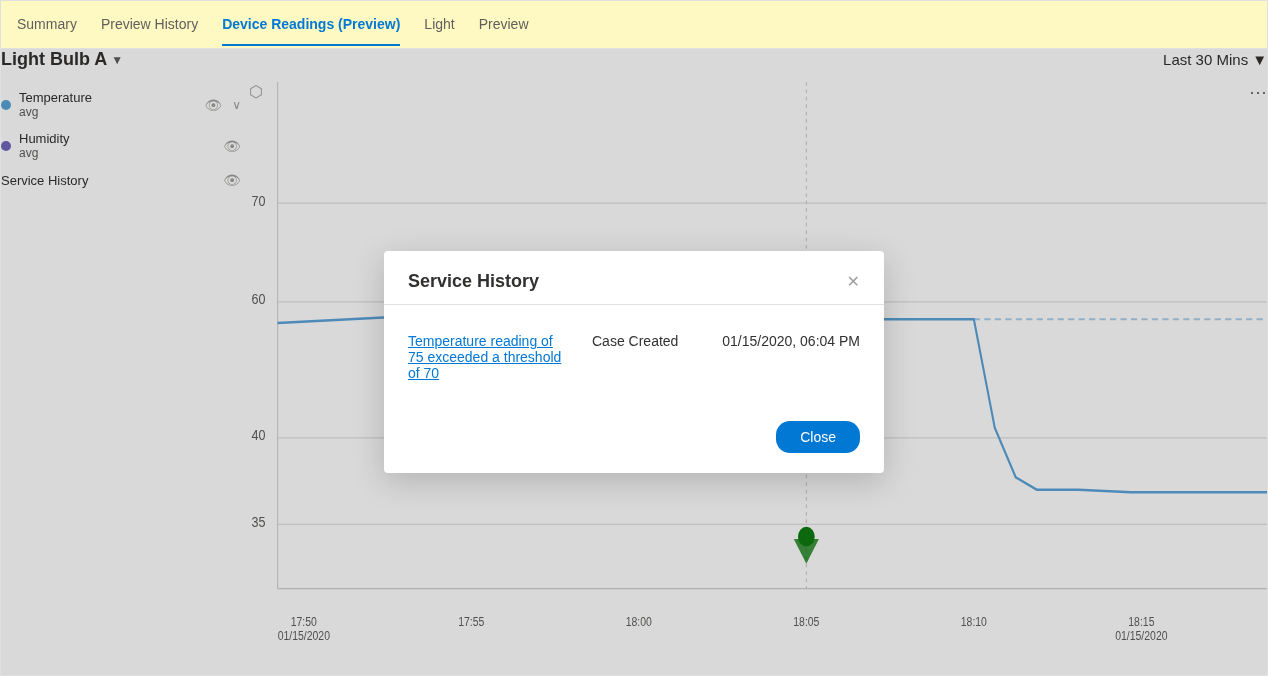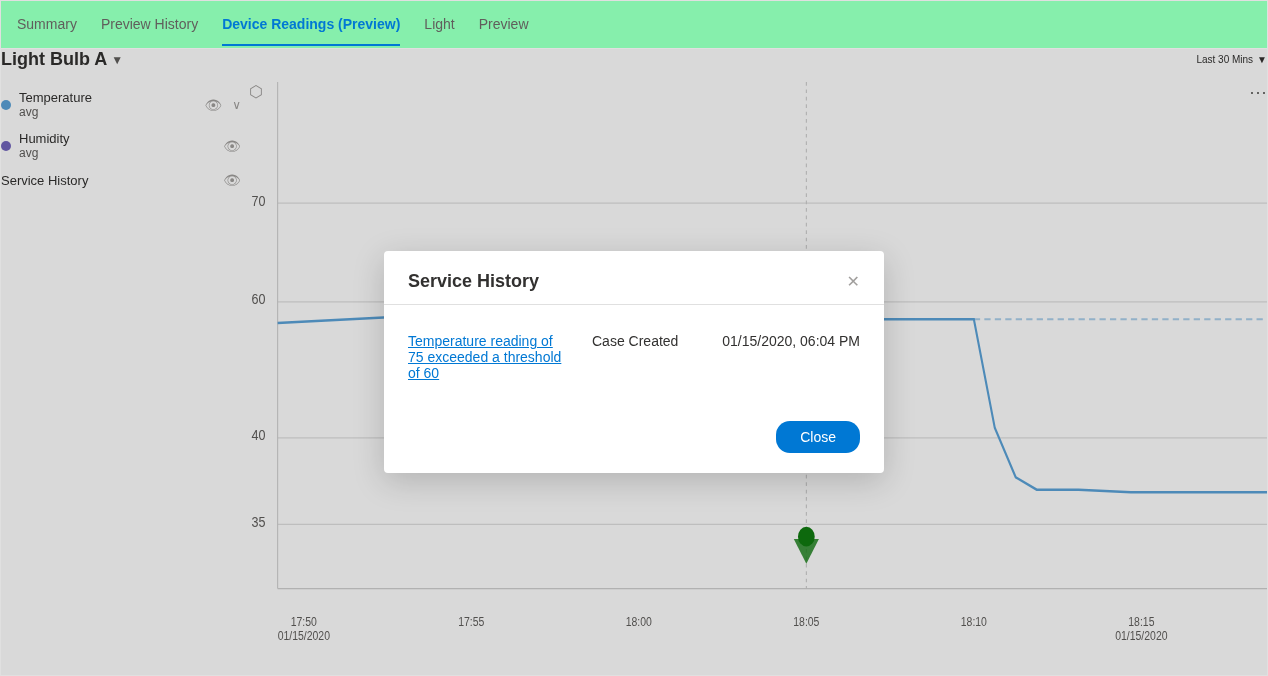--- a/index.html
+++ b/index.html
@@ -22,21 +22,21 @@
       position: relative;
     }
     
     .tab-bar {
       display: flex;
       align-items: center;
       border-bottom: 1px solid #e0e0e0;
       padding: 0 16px;
       height: 48px;
       gap: 24px;
-      background: #86efac;
+      background: #fef9c3;
     }
     .tab-item {
       font-size: 14px;
       color: #605e5c;
       cursor: pointer;
       padding: 12px 0;
       border-bottom: 2px solid transparent;
       white-space: nowrap;
     }
     .tab-item.active {
@@ -65,21 +65,21 @@
       color: #323130;
       display: flex;
       align-items: center;
       gap: 4px;
     }
     .device-title .caret {
       font-size: 12px;
       color: #605e5c;
     }
     .time-selector {
-      font-size: 10px;
+      font-size: 15px;
       color: #323130;
       display: flex;
       align-items: center;
       gap: 4px;
       cursor: pointer;
     }
     
     .chart-wrapper {
       display: flex;
       flex: 1;
@@ -360,21 +360,21 @@
     <div class="modal-overlay">
       <div class="modal">
 
         <div class="modal-header">
           <span class="modal-title">Service History</span>
           <button class="modal-close">✕</button>
         </div>
 
         <div class="modal-body">
           <div class="modal-row">
-            <span class="modal-link">Temperature reading of 75 exceeded a threshold of 60</span>
+            <span class="modal-link">Temperature reading of 75 exceeded a threshold of 70</span>
             <span class="modal-status">Case Created</span>
             <span class="modal-date">01/15/2020, 06:04 PM</span>
           </div>
         </div>
 
         <div class="modal-footer">
           <button class="close-btn">Close</button>
         </div>
 
       </div>

